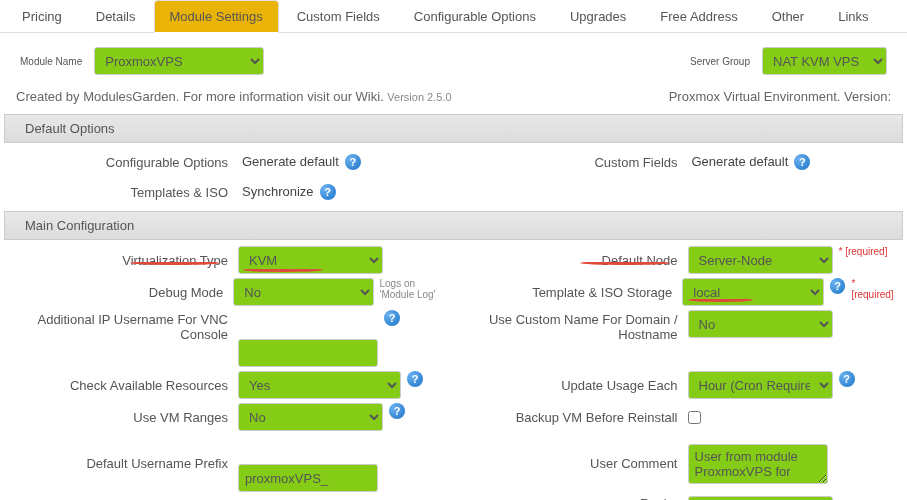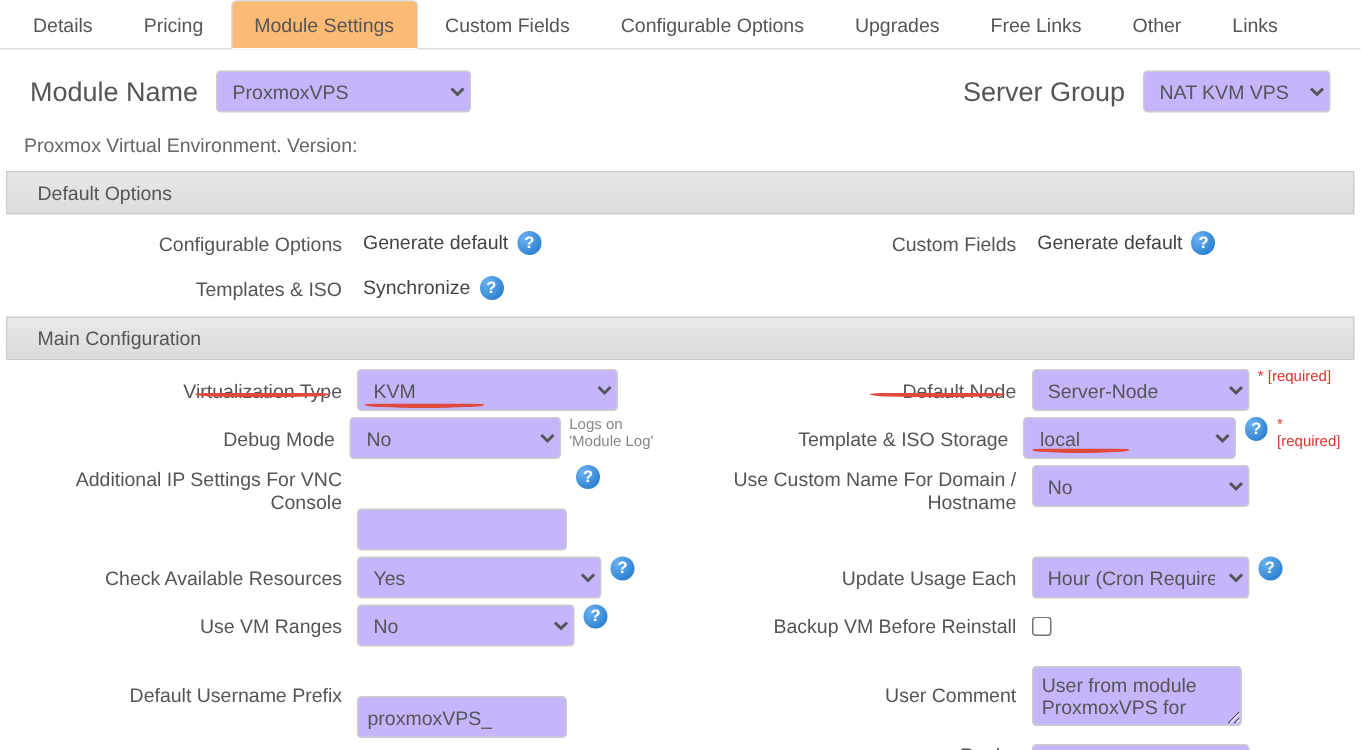--- a/index.html
+++ b/index.html
@@ -21,46 +21,46 @@
     color: #555;
     border: 1px solid transparent;
     border-bottom: none;
     cursor: pointer;
     margin-right: 2px;
     border-radius: 4px 4px 0 0;
   }
   .tab.active {
     border: 1px solid #ddd;
     border-bottom: 1px solid #fff;
-    background: #fdba74;
+    background: #eab308;
     color: #555;
     margin-bottom: -1px;
   }
   .top-row {
     display: flex;
     justify-content: space-between;
     padding: 14px 20px 6px 20px;
     align-items: center;
   }
   .field-group {
     display: flex;
     align-items: center;
     gap: 12px;
   }
   .field-group label {
     color: #555;
-    font-size: 18px;
+    font-size: 10px;
   }
   select, input[type="text"], textarea {
     border: 1px solid #ccc;
     padding: 4px 6px;
     font-size: 13px;
     font-family: inherit;
     color: #555;
-    background: #c4b5fd;
+    background: #84cc16;
     border-radius: 3px;
   }
   select { height: 28px; }
   input[type="text"] { height: 28px; margin-top: 29px; }
   .meta-row {
     display: flex;
     justify-content: space-between;
     padding: 8px 16px 10px 16px;
     color: #666;
     font-size: 13px;
@@ -123,47 +123,51 @@
     height: 4px;
     background: transparent;
     border-bottom: 3px solid #e04a3a;
     border-radius: 50%;
   }
 </style>
 </head>
 <body>
 
 <div class="tabs">
+  <div class="tab">Pricing</div>
   <div class="tab">Details</div>
-  <div class="tab">Pricing</div>
   <div class="tab active">Module Settings</div>
   <div class="tab">Custom Fields</div>
   <div class="tab">Configurable Options</div>
   <div class="tab">Upgrades</div>
-  <div class="tab">Free Links</div>
+  <div class="tab">Free Address</div>
   <div class="tab">Other</div>
   <div class="tab">Links</div>
 </div>
 
 <div class="top-row">
   <div class="field-group">
     <label>Module Name</label>
     <select style="width:170px">
       <option>ProxmoxVPS</option>
     </select>
   </div>
   <div class="field-group">
     <label>Server Group</label>
     <select style="width:125px">
       <option>NAT KVM VPS</option>
     </select>
   </div>
 </div>
 
 <div class="meta-row">
+  <div>
+    <span>Created by ModulesGarden. For more information visit our Wiki. </span>
+    <span class="small">Version 2.5.0</span>
+  </div>
   <div>Proxmox Virtual Environment. Version:</div>
 </div>
 
 <div class="section-header">Default Options</div>
 <div class="form-grid">
   <div class="col">
     <div class="lbl">Configurable Options</div>
     <div class="ctrl shaded" style="flex:1;padding:4px;">
       <span>Generate default </span>
       <span class="help-icon">?</span>
@@ -185,21 +189,21 @@
   </div>
   <div class="col"></div>
 </div>
 
 <div class="section-header">Main Configuration</div>
 <div class="form-grid">
 
   <div class="col">
     <div class="lbl">Virtualization Type</div>
     <div class="ctrl">
-      <select style="width:174px">
+      <select style="width:145px">
         <option>KVM</option>
       </select>
       <div class="red-underline" style="left:-108px;top:15px;width:90px;"></div>
       <div class="red-underline" style="left:5px;top:22px;width:80px;"></div>
     </div>
   </div>
   <div class="col">
     <div class="lbl">Default Node</div>
     <div class="ctrl">
       <select style="width:145px">
@@ -225,21 +229,21 @@
       <select style="width:145px">
         <option>local</option>
       </select>
       <span class="help-icon">?</span>
       <span class="req">* [required]</span>
       <div class="red-underline" style="left:6px;top:20px;width:65px;"></div>
     </div>
   </div>
 
   <div class="col" style="align-items:flex-start;min-height:42px;">
-    <div class="lbl" style="padding-top:2px">Additional IP Settings For VNC Console</div>
+    <div class="lbl" style="padding-top:2px">Additional IP Username For VNC Console</div>
     <div class="ctrl">
       <input type="text" style="width: 140px;" value="">
       <span class="help-icon">?</span>
     </div>
   </div>
   <div class="col" style="align-items:flex-start;min-height:42px;">
     <div class="lbl" style="padding-top:2px">Use Custom Name For Domain / Hostname</div>
     <div class="ctrl">
       <select style="width:145px">
         <option>No</option>

